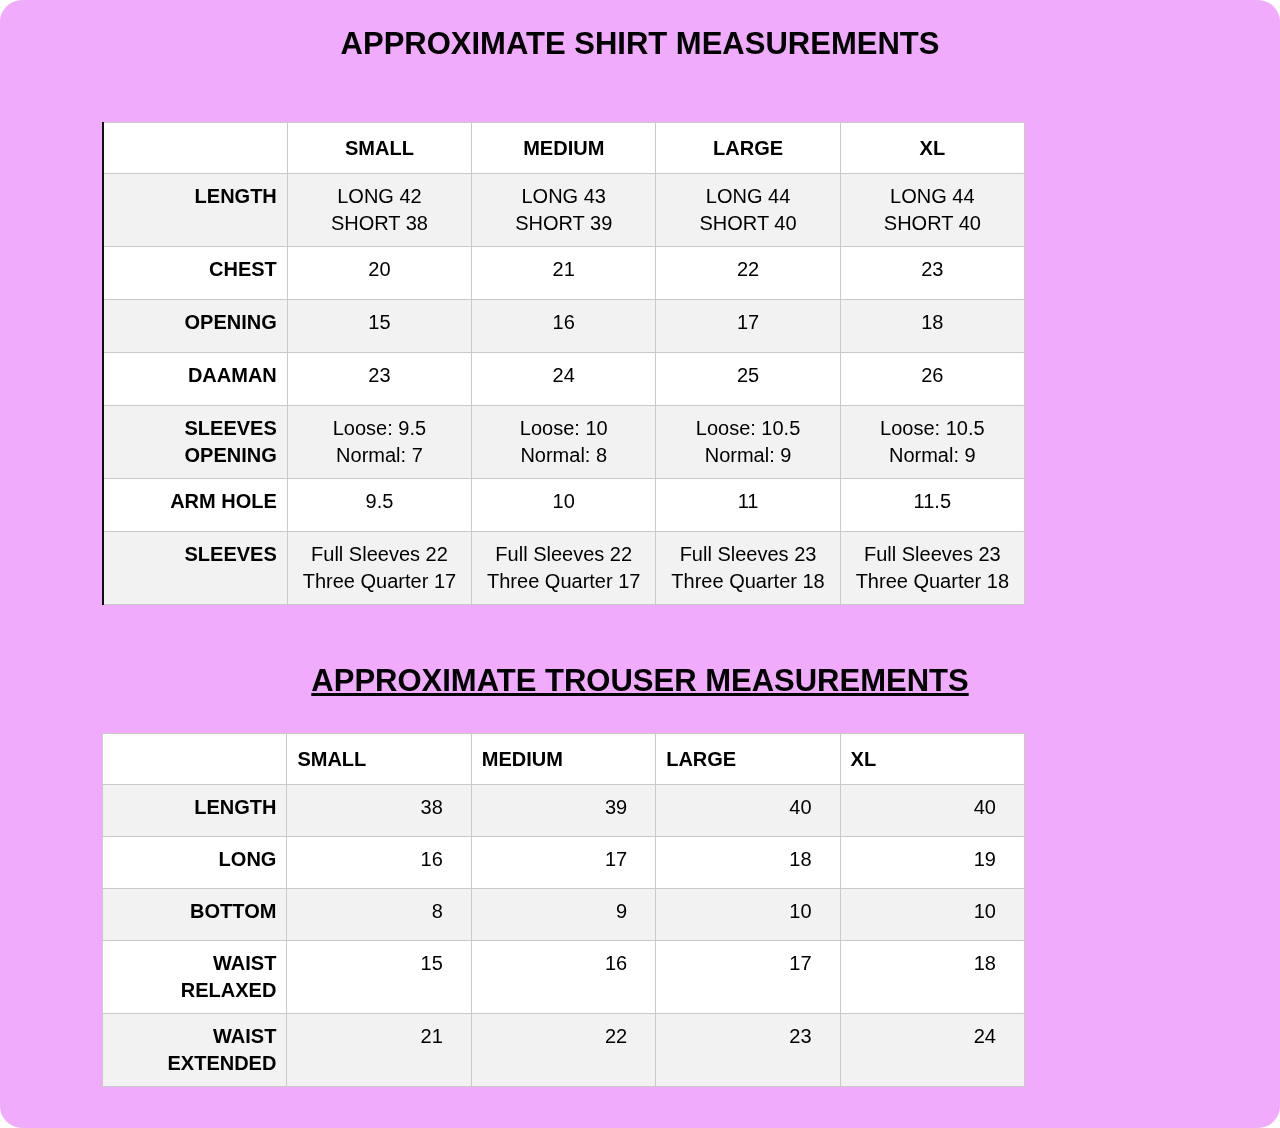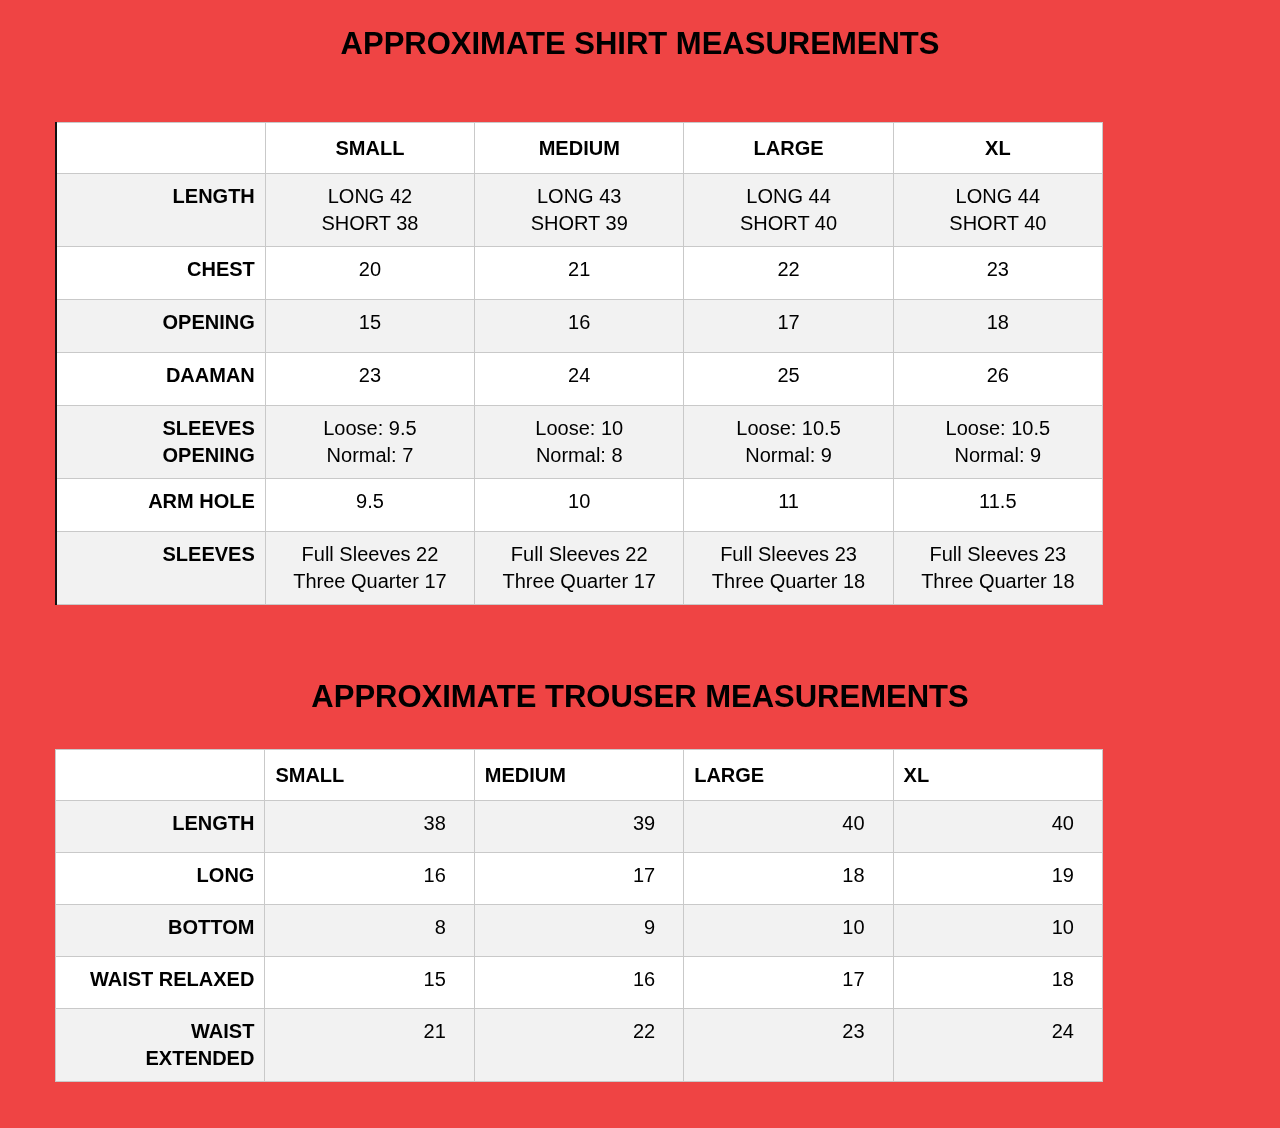--- a/index.html
+++ b/index.html
@@ -7,39 +7,40 @@
     margin: 0;
     padding: 0;
     background: #ffffff;
     width: 1280px;
     font-family: "Liberation Sans", sans-serif;
     color: #000000;
   }
   .page {
     width: 1280px;
     height: 1128px;
-    background: #ef4444;
+    background: #f0abfc;
     overflow: hidden;
+    border-radius: 22px;
   }
   .chart-title {
     font-size: 31px;
     font-weight: bold;
     text-align: center;
     margin: 0;
     line-height: 36px;
     letter-spacing: 0px;
   }
   #title-shirt   { padding-top: 26px; }
-  #title-trouser { margin-top: 74px; }
+  #title-trouser { margin-top: 58px; text-decoration: underline; }
 
   table.m-table {
     border-collapse: collapse;
     table-layout: fixed;
-    width: 1048px;
-    margin-left: 55px;
+    width: 923px;
+    margin-left: 102px;
   }
   #shirt-table   { margin-top: 60px; border-left: 2px solid #111111; }
   #trouser-table { margin-top: 34px; }
 
   .m-table td {
     border: 1px solid #c9c9c9;
     font-size: 20px;
     line-height: 27px;
     vertical-align: top;
     padding: 9px 10px 9px 10px;

